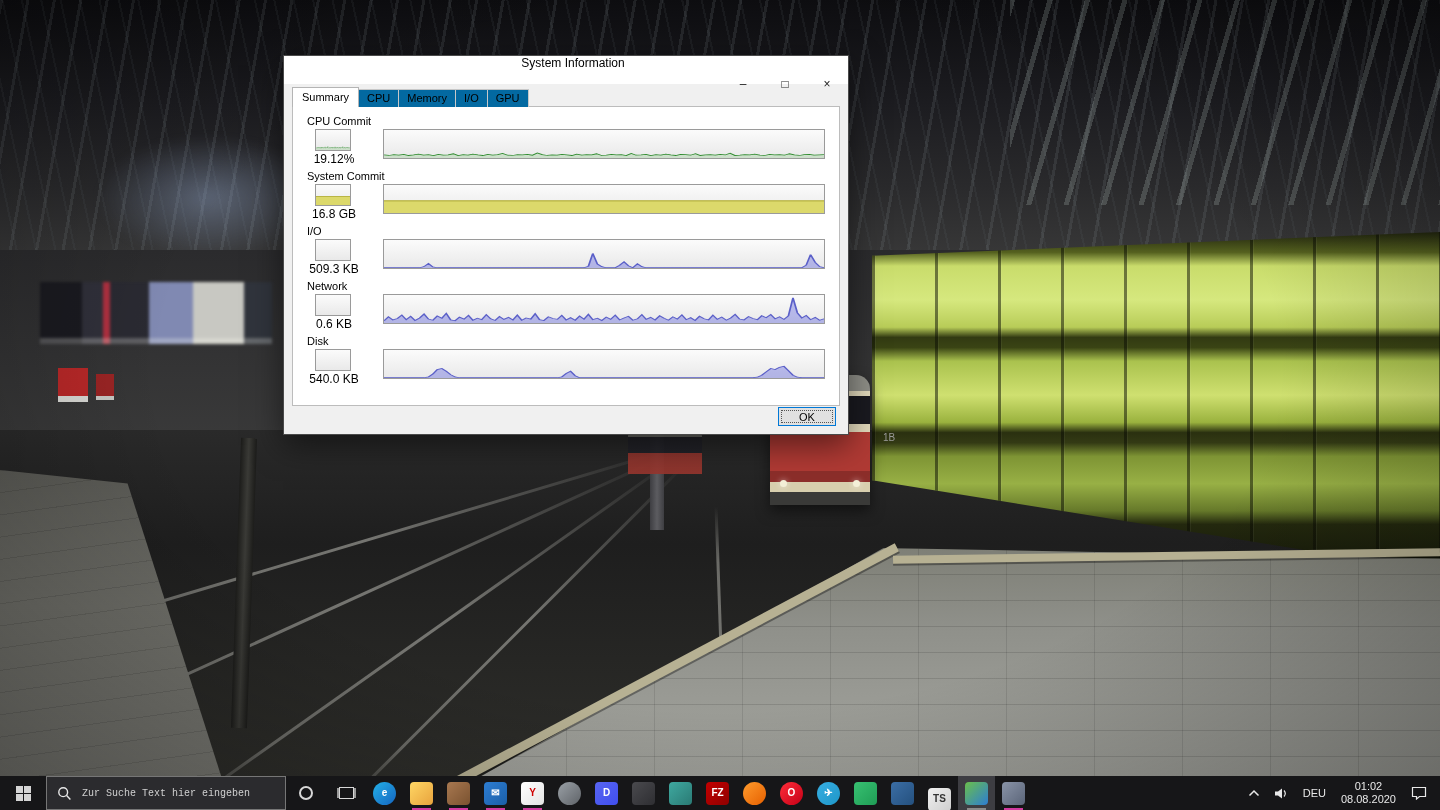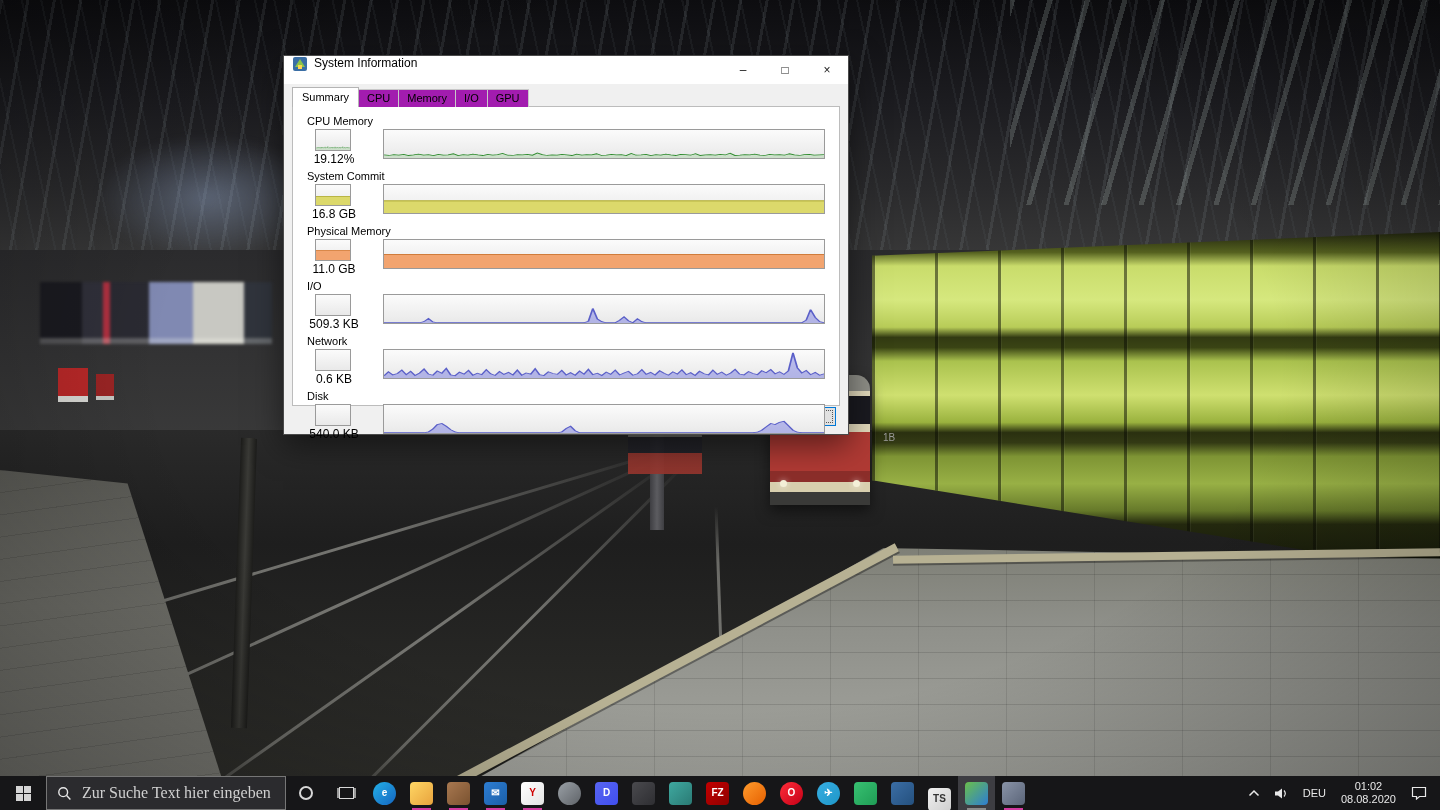--- a/index.html
+++ b/index.html
@@ -64,26 +64,26 @@
     background:linear-gradient(180deg,#8f8f88 0 12%,#e3dabc 12% 16%,#1a1a20 16% 38%,#e3dabc 38% 44%,#b03a34 44% 74%,#8c2e2a 74% 82%,#d8cfae 82% 90%,#3a3a38 90% 100%);
     box-shadow:0 6px 14px rgba(0,0,0,0.5);}
   .sc-train .hl{position:absolute;bottom:18px;width:7px;height:7px;border-radius:50%;background:#f4f0d8;box-shadow:0 0 6px #fff8;}
   .sc-train .hl.l{left:10px}.sc-train .hl.r{right:10px}
   .sc-sign{position:absolute;left:883px;top:432px;color:#9a9a98;font-size:10px;z-index:3;}
   .sc-vignette{position:absolute;inset:0;background:radial-gradient(ellipse at 50% 45%, transparent 55%, rgba(0,0,0,0.35) 100%);pointer-events:none;}
 
   
   .ph-window{position:absolute;left:283px;top:55px;width:566px;height:380px;z-index:10;
     background:#f0f0f0;border:1px solid #4a4a4a;box-shadow:0 10px 30px rgba(0,0,0,0.5);font-size:11px;color:#000;}
-  .titlebar{height:28px;background:#fff;display:flex;padding-left:8px;}
+  .titlebar{height:28px;background:#fff;display:flex;align-items:center;padding-left:8px;flex-direction:column;}
   .titlebar .title{margin-left:6px;font-size:12px;}
   .win-controls{margin-left:auto;display:flex;height:28px;}
   .win-btn{width:42px;height:28px;display:flex;align-items:center;justify-content:center;font-size:12px;color:#222;cursor:default;}
   .tabstrip{display:flex;align-items:flex-end;height:21px;padding:0 8px;position:relative;z-index:2;margin-top:1px;}
-  .tab{font-size:11px;padding:2px 8px 3px;background:#a21caf;border:1px solid #c8c8c8;border-bottom:none;margin-right:-1px;position:relative;top:1px;}
+  .tab{font-size:11px;padding:2px 8px 3px;background:#0369a1;border:1px solid #c8c8c8;border-bottom:none;margin-right:-1px;position:relative;top:1px;}
   .tab.active{background:#fff;padding:3px 9px 4px;top:1px;z-index:3;border-color:#b4b4b4;}
   .content{position:relative;margin:0 8px;height:300px;background:#fff;border:1px solid #bcbcbc;padding:8px 12px 4px 14px;z-index:1;}
   .perf-section{margin-bottom:4px;}
   .perf-label{font-size:11px;height:13px;}
   .perf-row{display:flex;align-items:flex-start;margin-top:1px;}
   .perf-left{width:64px;flex:none;}
   .perf-minigraph{width:36px;height:22px;margin-left:8px;border:1px solid #9a9a9a;
     background:linear-gradient(180deg,#fbfbfb,#e9e9e9);overflow:hidden;}
   .perf-value{font-size:12px;margin-top:1px;width:54px;text-align:center;white-space:nowrap;}
   .perf-graph{flex:1;height:30px;margin-left:12px;margin-right:2px;border:1px solid #9a9a9a;
@@ -91,21 +91,21 @@
   .btn-ok{position:absolute;right:12px;bottom:8px;width:58px;height:19px;font-size:11px;
     font-family:"Liberation Sans",sans-serif;background:#e1e1e1;border:1px solid #0078d7;outline:1px dotted #555;outline-offset:-4px;}
 
   
   .taskbar{position:absolute;left:0;right:0;bottom:0;height:34px;background:#161618;z-index:30;
     display:flex;align-items:stretch;color:#e8e8e8;}
   .tb-start{width:46px;display:flex;align-items:center;justify-content:center;}
   .win-logo{display:grid;grid-template-columns:7px 7px;grid-template-rows:7px 7px;gap:1px;}
   .win-logo i{background:#d5d5d5;}
   .tb-search{width:240px;display:flex;align-items:center;background:#2b2b2e;border:1px solid #767676;padding-left:10px;gap:8px;}
-  .tb-search-input{flex:1;background:transparent;border:none;outline:none;color:#d946ef;font-size:16px;font-family:Liberation Serif, serif;}
+  .tb-search-input{flex:1;background:transparent;border:none;outline:none;color:#d946ef;font-size:10px;font-family:Liberation Mono, monospace;}
   .tb-search-input::placeholder{color:#d0d0d0;opacity:1;}
   .tb-btn{width:40px;display:flex;align-items:center;justify-content:center;}
   .cortana-ring{width:14px;height:14px;border:2px solid #d8d8d8;border-radius:50%;}
   .taskview-ic{width:15px;height:12px;border:1.5px solid #d8d8d8;box-shadow:-3px 0 0 -1px #9a9a9a,3px 0 0 -1px #9a9a9a;}
   .tb-apps{display:flex;align-items:stretch;}
   .tb-app{width:37px;position:relative;display:flex;align-items:center;justify-content:center;}
   .tb-app.active{background:#3d3d42;}
   .tb-ic{width:23px;height:23px;display:flex;align-items:center;justify-content:center;font-size:10px;font-weight:bold;line-height:1;}
   .tb-ic.circle{border-radius:50%;}
   .tb-ic.square{border-radius:4px;}
@@ -169,21 +169,21 @@
       <div class="tab active">Summary</div>
       <div class="tab">CPU</div>
       <div class="tab">Memory</div>
       <div class="tab">I/O</div>
       <div class="tab">GPU</div>
     </div>
 
     <div class="content">
 
       <div class="perf-section">
-        <div class="perf-label">CPU Memory</div>
+        <div class="perf-label">CPU Commit</div>
         <div class="perf-row">
           <div class="perf-left">
             <div class="perf-minigraph">
                 <svg viewBox="0 0 200 30" preserveAspectRatio="none" style="width: 100%; height: 100%; display: block;">
                   <polygon points="0,30 0.0,26.7 2.2,27.3 4.5,26.4 6.7,27.0 9.0,26.1 11.2,27.3 13.5,26.7 15.7,25.8 18.0,27.0 20.2,26.4 22.5,27.3 24.7,26.1 27.0,27.0 29.2,26.7 31.5,25.5 33.7,27.3 36.0,26.4 38.2,27.0 40.4,25.8 42.7,26.7 44.9,27.3 47.2,26.1 49.4,27.0 51.7,26.4 53.9,25.2 56.2,27.0 58.4,27.3 60.7,26.4 62.9,26.7 65.2,26.1 67.4,27.0 69.7,24.6 71.9,26.4 74.2,27.3 76.4,26.7 78.7,27.0 80.9,26.1 83.1,26.7 85.4,27.3 87.6,25.8 89.9,27.0 92.1,26.4 94.4,26.7 96.6,25.5 98.9,27.3 101.1,27.0 103.4,26.1 105.6,26.7 107.9,26.4 110.1,27.3 112.4,25.2 114.6,27.0 116.9,26.7 119.1,26.1 121.3,27.3 123.6,26.4 125.8,27.0 128.1,25.8 130.3,26.7 132.6,27.3 134.8,26.1 137.1,26.4 139.3,27.0 141.6,25.5 143.8,27.3 146.1,26.7 148.3,26.4 150.6,27.0 152.8,26.1 155.1,26.7 157.3,24.9 159.6,27.3 161.8,27.0 164.0,26.4 166.3,26.7 168.5,25.8 170.8,27.0 173.0,27.3 175.3,26.1 177.5,26.7 179.8,26.4 182.0,27.0 184.3,25.5 186.5,26.7 188.8,27.3 191.0,26.4 193.3,26.1 195.5,27.0 197.8,26.7 200.0,26.4 200,30" fill="rgba(120,190,110,0.25)"></polygon>
                   <polyline points="0.0,26.7 2.2,27.3 4.5,26.4 6.7,27.0 9.0,26.1 11.2,27.3 13.5,26.7 15.7,25.8 18.0,27.0 20.2,26.4 22.5,27.3 24.7,26.1 27.0,27.0 29.2,26.7 31.5,25.5 33.7,27.3 36.0,26.4 38.2,27.0 40.4,25.8 42.7,26.7 44.9,27.3 47.2,26.1 49.4,27.0 51.7,26.4 53.9,25.2 56.2,27.0 58.4,27.3 60.7,26.4 62.9,26.7 65.2,26.1 67.4,27.0 69.7,24.6 71.9,26.4 74.2,27.3 76.4,26.7 78.7,27.0 80.9,26.1 83.1,26.7 85.4,27.3 87.6,25.8 89.9,27.0 92.1,26.4 94.4,26.7 96.6,25.5 98.9,27.3 101.1,27.0 103.4,26.1 105.6,26.7 107.9,26.4 110.1,27.3 112.4,25.2 114.6,27.0 116.9,26.7 119.1,26.1 121.3,27.3 123.6,26.4 125.8,27.0 128.1,25.8 130.3,26.7 132.6,27.3 134.8,26.1 137.1,26.4 139.3,27.0 141.6,25.5 143.8,27.3 146.1,26.7 148.3,26.4 150.6,27.0 152.8,26.1 155.1,26.7 157.3,24.9 159.6,27.3 161.8,27.0 164.0,26.4 166.3,26.7 168.5,25.8 170.8,27.0 173.0,27.3 175.3,26.1 177.5,26.7 179.8,26.4 182.0,27.0 184.3,25.5 186.5,26.7 188.8,27.3 191.0,26.4 193.3,26.1 195.5,27.0 197.8,26.7 200.0,26.4" fill="none" stroke="#2e8b2e" stroke-width="0.8"></polyline>
                 </svg>
               </div>
             <div class="perf-value">19.12%</div>
           </div>
@@ -210,40 +210,20 @@
           </div>
           <div class="perf-graph">
               <svg viewBox="0 0 200 30" preserveAspectRatio="none" style="width: 100%; height: 100%; display: block;">
                 <rect x="0" y="16.5" width="200" height="13.5" fill="#dcd96b"></rect>
                 <rect x="0" y="16.5" width="200" height="1" fill="#a9a432"></rect>
               </svg>
             </div>
         </div>
       </div>
 
-      <div class="perf-section">
-        <div class="perf-label">Physical Memory</div>
-        <div class="perf-row">
-          <div class="perf-left">
-            <div class="perf-minigraph">
-                <svg viewBox="0 0 200 30" preserveAspectRatio="none" style="width: 100%; height: 100%; display: block;">
-                  <rect x="0" y="15" width="200" height="15" fill="#f2a46f"></rect>
-                  <rect x="0" y="15" width="200" height="1" fill="#cd7a38"></rect>
-                </svg>
-              </div>
-            <div class="perf-value">11.0 GB</div>
-          </div>
-          <div class="perf-graph">
-              <svg viewBox="0 0 200 30" preserveAspectRatio="none" style="width: 100%; height: 100%; display: block;">
-                <rect x="0" y="15" width="200" height="15" fill="#f2a46f"></rect>
-                <rect x="0" y="15" width="200" height="1" fill="#cd7a38"></rect>
-              </svg>
-            </div>
-        </div>
-      </div>
 
       <div class="perf-section">
         <div class="perf-label">I/O</div>
         <div class="perf-row">
           <div class="perf-left">
             <div class="perf-minigraph"></div>
             <div class="perf-value">509.3 KB</div>
           </div>
           <div class="perf-graph">
               <svg viewBox="0 0 200 30" preserveAspectRatio="none" style="width: 100%; height: 100%; display: block;">

